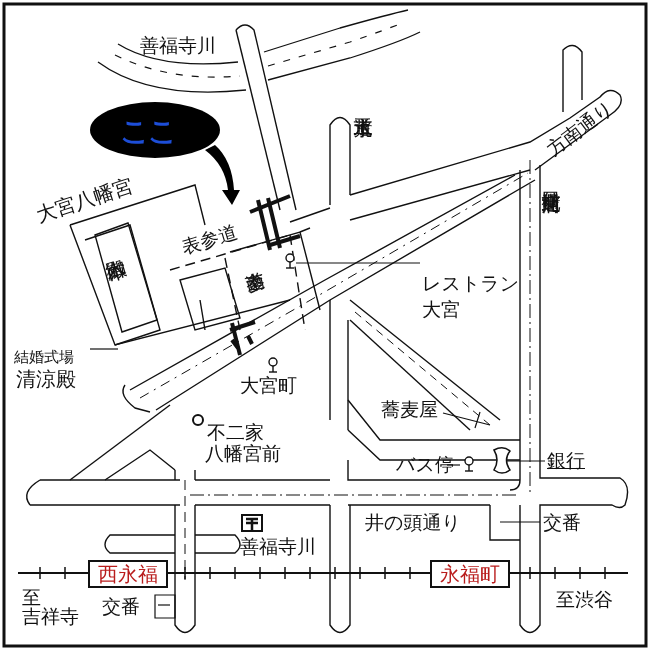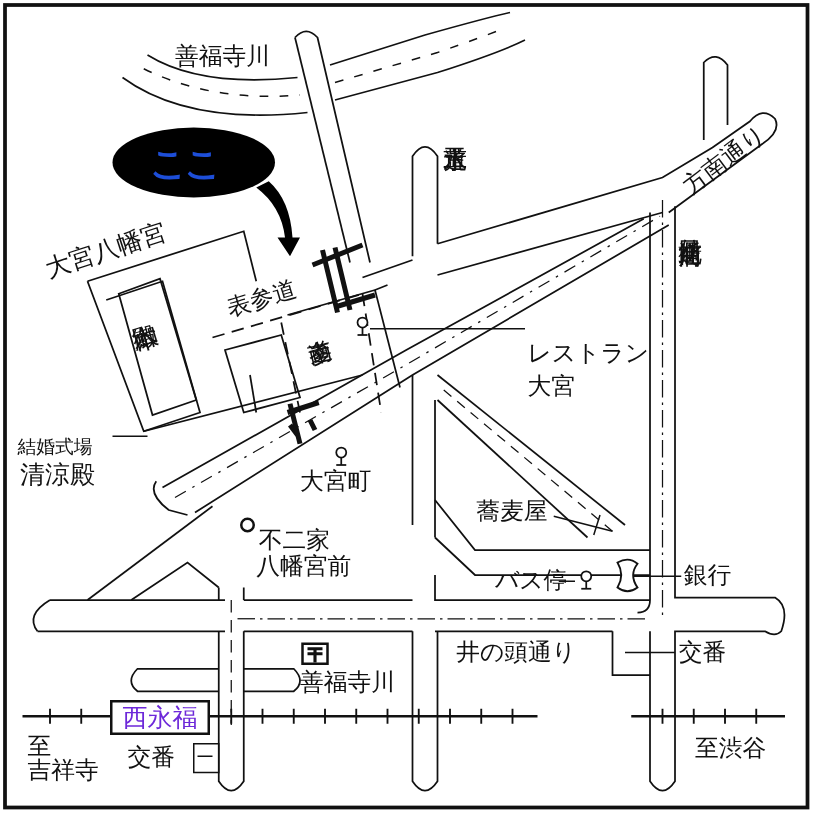--- a/index.html
+++ b/index.html
@@ -4,21 +4,21 @@
   <style>
     html, body { margin: 0; padding: 0; background: #ffffff; }
     body { width: 650px; height: 650px; overflow: hidden; font-family: "DejaVu Sans", sans-serif; }
     #map-root { position: relative; width: 650px; height: 650px; }
     svg { position: absolute; left: 0; top: 0; }
     .lbl { position: absolute; color: #111; font-family: "DejaVu Sans", sans-serif; font-size: 19px; line-height: 1; white-space: nowrap; }
     .vert { writing-mode: vertical-rl; text-orientation: upright; letter-spacing: 0px; }
     .lbl-sm { font-size: 15px; }
     .lbl-big { font-size: 20px; }
     .rot { transform-origin: left bottom; }
-    .station { position: absolute; border: 2.5px solid #111; background: #fff; font-size: 20px; line-height: 24px; padding: 0 8px; color: #6d28d9; font-family: "DejaVu Sans", sans-serif; }
+    .station { position: absolute; border: 2.5px solid #111; background: #fff; font-size: 20px; line-height: 24px; padding: 0 8px; color: #b91c1c; font-family: "DejaVu Sans", sans-serif; }
     .koko { position: absolute; left: 120px; top: 112px; font-size: 29px; font-weight: bold; color: #1d4ed8; letter-spacing: -2px; font-family: "DejaVu Sans", sans-serif; }
   </style>
 </head>
 <body>
 
 <div id="map-root">
   <svg width="650" height="650" viewBox="0 0 650 650">
 
     <rect x="4" y="4" width="642" height="642" fill="#fff" stroke="#111" stroke-width="3"></rect>
 
@@ -197,28 +197,29 @@
 
   <div class="lbl" style="left:240px;top:376px;text-align:right;">大宮町</div>
 
   <div class="lbl" style="left:207px;top:423px;">不二家</div>
   <div class="lbl" style="left:205px;top:444px;">八幡宮前</div>
 
   <div class="lbl" style="left:381px;top:400px;">蕎麦屋</div>
 
   <div class="lbl" style="left:373px;top:455px;margin-left:23px;">バス停</div>
 
-  <div class="lbl" style="left:547px;top:451px;">銀行</div>
+  <div class="lbl" style="left:547px;top:451px;text-decoration:underline;">銀行</div>
 
   <div class="lbl" style="left:365px;top:513px;">井の頭通り</div>
 
   <div class="lbl" style="left:543px;top:513px;">交番</div>
 
   <div class="lbl" style="left:240px;top:537px;">善福寺川</div>
 
   <div class="station" style="left:88px;top:560px;">西永福</div>
+  <div class="station" style="left:430px;top:560px;">永福町</div>
 
   <div class="lbl" style="left:22px;top:588px;">至</div>
   <div class="lbl" style="left:22px;top:607px;">吉祥寺</div>
   <div class="lbl" style="left:556px;top:590px;text-align:right;">至渋谷</div>
 
   <div class="lbl" style="left:102px;top:597px;">交番</div>
 </div>
 
 </body></html>

